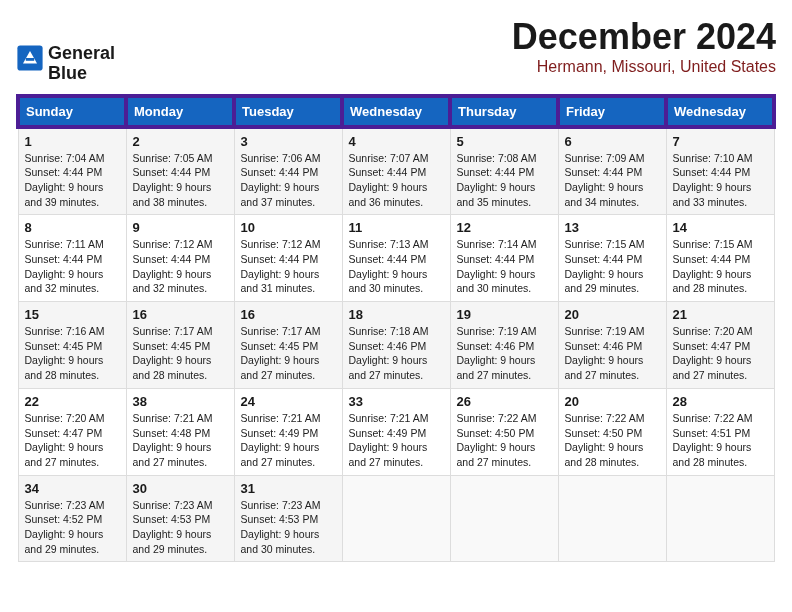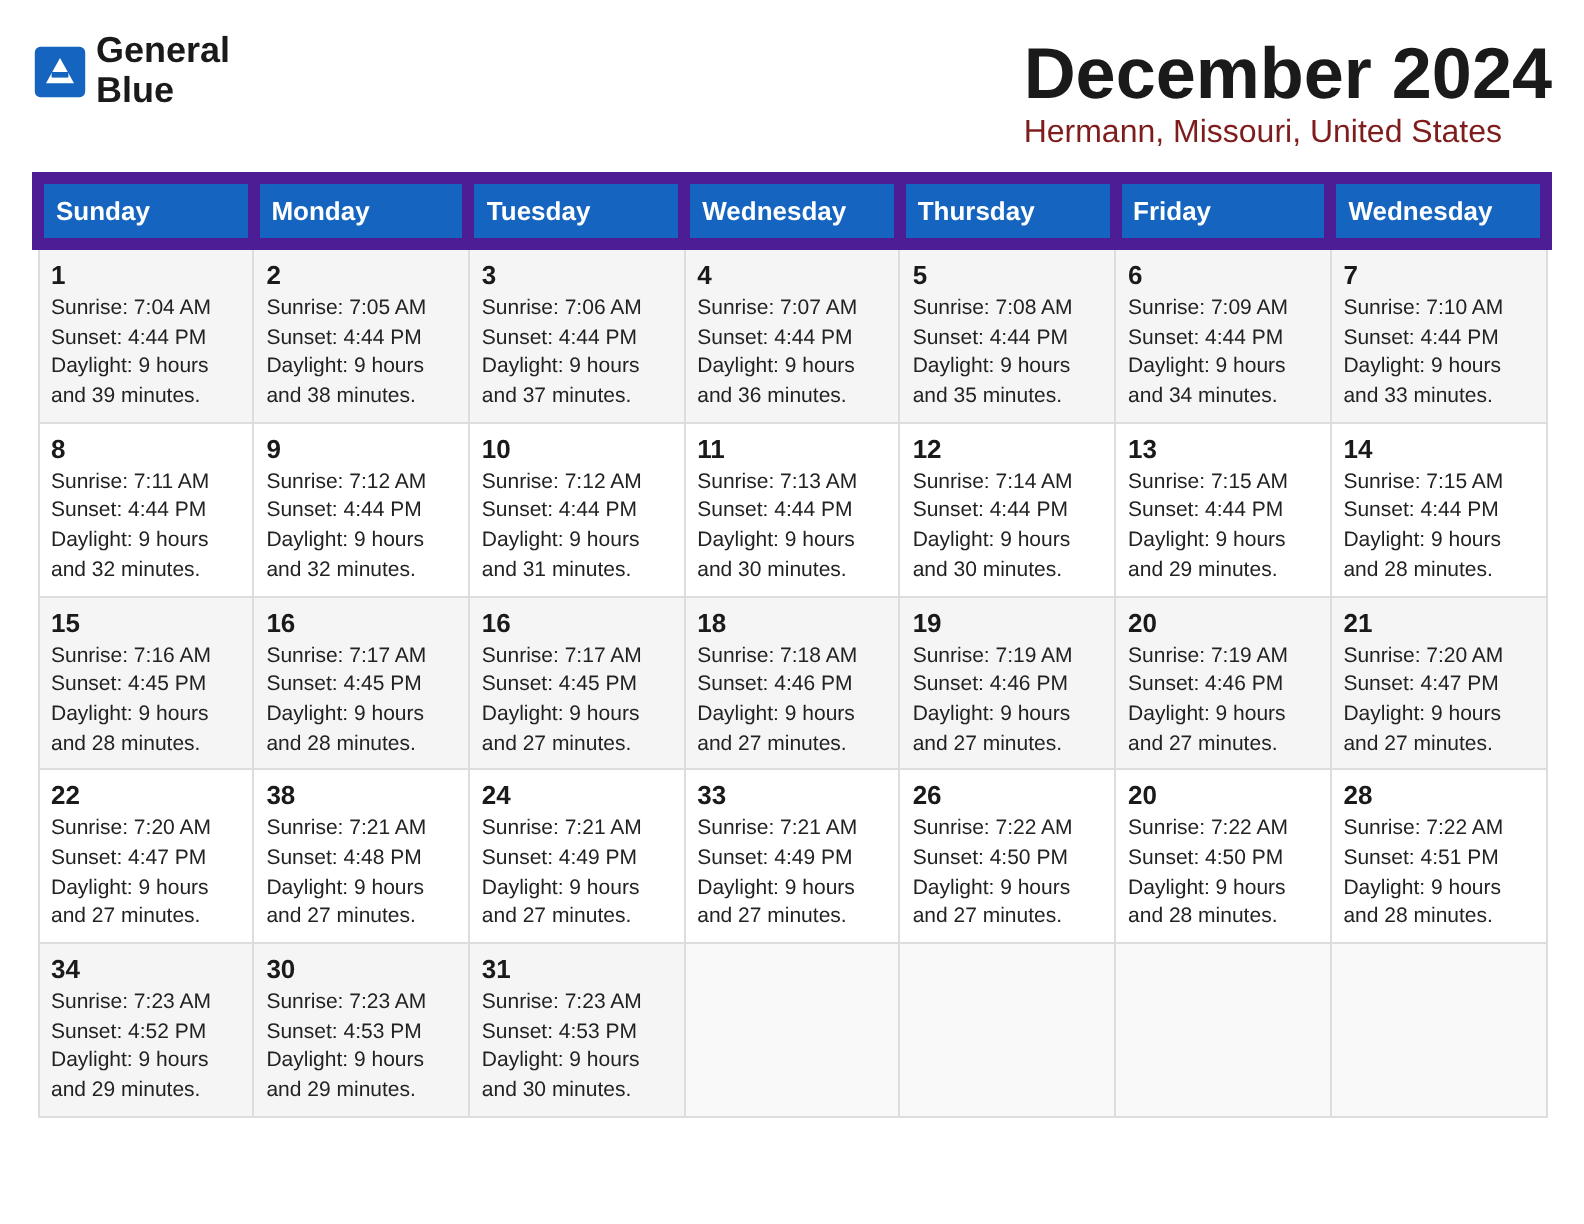--- a/index.html
+++ b/index.html
@@ -11,34 +11,36 @@
       padding: 16px;
     }
     .header-section {
       display: flex;
       justify-content: space-between;
       align-items: flex-start;
       margin-bottom: 10px;
     }
     .logo {
       display: flex;
-      align-items: center;
+      align-items: flex-start;
       gap: 4px;
+      margin-top: 28px;
     }
     .logo-text {
       font-size: 18px;
       font-weight: bold;
       color: #1a1a1a;
       line-height: 1.1;
     }
     .logo-icon {
       width: 28px;
       height: 28px;
     }
     .title-block {
+      text-align: right;
     }
     .calendar-title {
       font-size: 36px;
       font-weight: bold;
       color: #1a1a1a;
     }
     .calendar-subtitle {
       font-size: 16px;
       color: #7f1d1d;
     }
@@ -49,21 +51,21 @@
     }
     thead tr {
       background-color: #1565c0;
     }
     thead th {
       color: #fff;
       font-size: 13px;
       font-weight: bold;
       padding: 6px 6px;
       text-align: left;
-      border: 6px solid #4c1d95;
+      border: 4px solid #4c1d95;
     }
     tbody tr {
       background: #fff;
     }
     tbody tr:nth-child(odd) {
       background: #f5f5f5;
     }
     tbody td {
       vertical-align: top;
       padding: 5px 6px;

